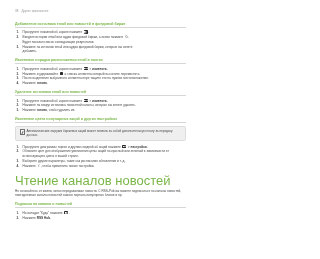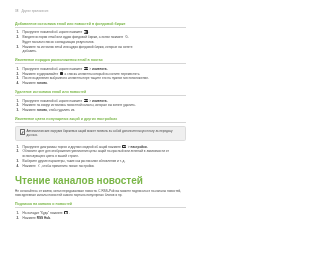--- a/index.html
+++ b/index.html
@@ -170,22 +170,22 @@
     transform: rotate(32deg);
   }
   .note .note-text {
     font-size: 3.05px;
     line-height: 4.2px;
     color: #4a4a4a;
   }
 
   
   .section-title {
-    font-size: 10px;
-    font-weight: bold;
+    font-size: 13px;
+    font-weight: normal;
     color: #7ab648;
     line-height: 9px;
     letter-spacing: 0.01px;
     margin: 8.5px 0 3.4px 0;
   }
   .intro {
     font-size: 3.15px;
     line-height: 4.4px;
     color: #4a4a4a;
     margin: 0 0 4.4px 0;

